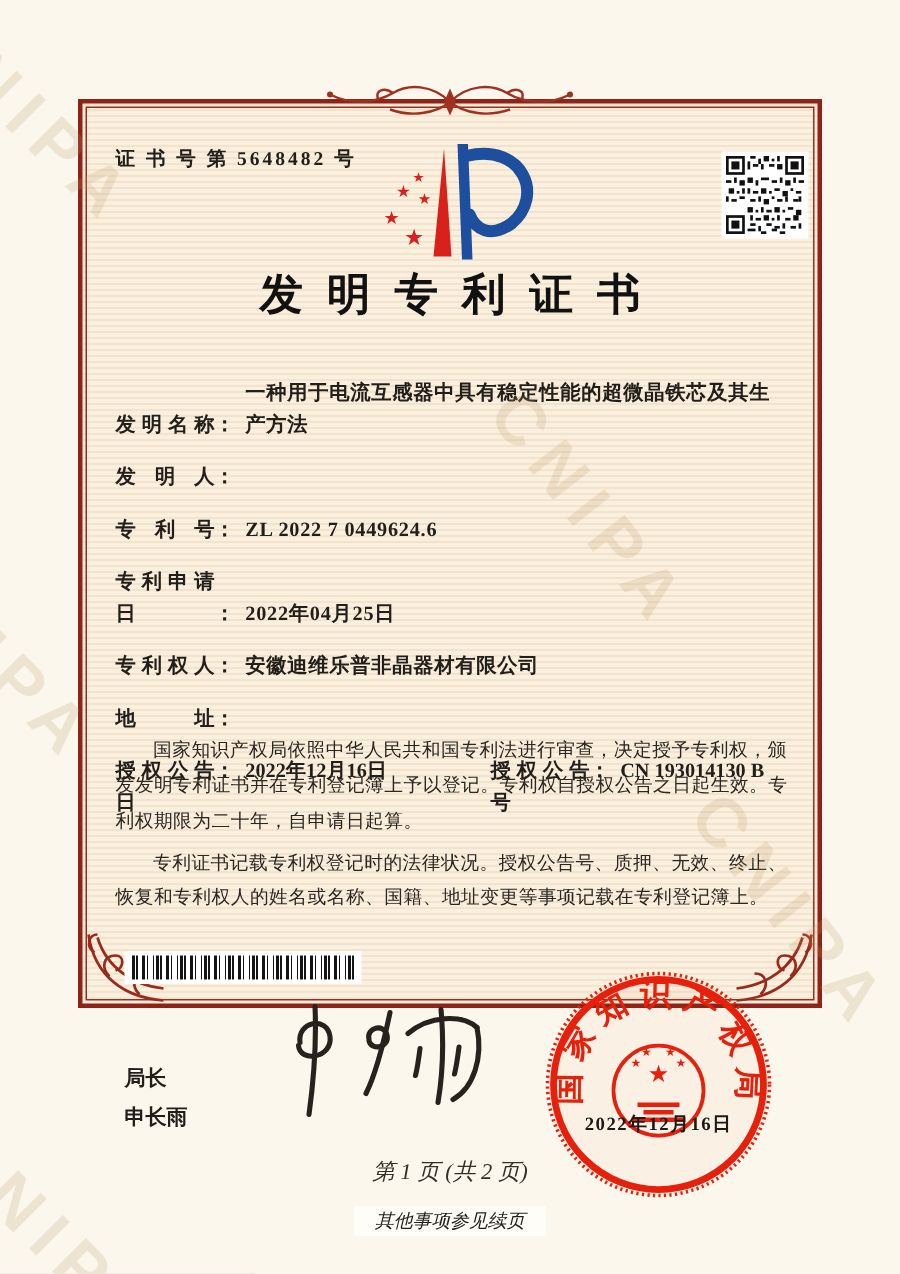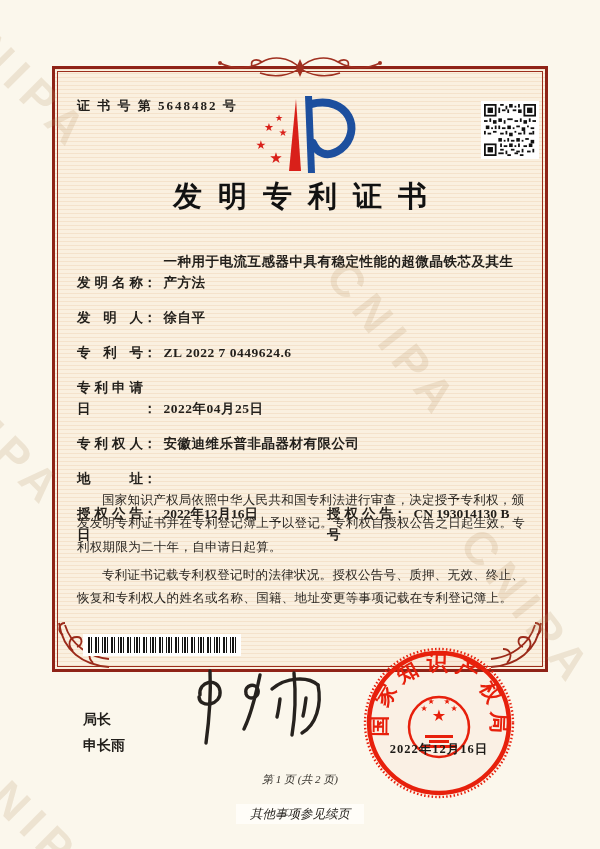--- a/index.html
+++ b/index.html
@@ -60,21 +60,21 @@
       #151515 10px 11px, transparent 11px 14px,
       #151515 14px 15px, transparent 15px 16px);
   }
   .director{position:absolute;left:28px;top:610px;font-size:14px;font-weight:700;line-height:26px;margin-top:28px;}
   .signature{position:absolute;left:115px;top:596px;}
   .seal{position:absolute;left:308px;top:578px;}
   .seal-date{
     position:absolute;left:310px;top:672px;width:148px;text-align:center;
     font-size:12.5px;font-weight:700;color:#1c1a17;letter-spacing:1px;
   }
-  .page-ind{position:absolute;left:0;top:703px;width:100%;text-align:center;font-size:11px;font-style:italic;color:#33302a;}
+  .page-ind{position:absolute;left:0;top:703px;width:100%;text-align:center;font-size:15px;font-style:italic;color:#33302a;}
   .footer-note{position:absolute;z-index:2;left:0;top:806px;width:100%;text-align:center;font-size:12.5px;font-style:italic;}
   .footer-note span{background:#fffdf8;padding:3px 14px;}
 </style>
 </head>
 <body>
 
 <div class="sheet">
 
   <div class="wm" style="left:-28px;top:-8px;transform:rotate(45deg);">CNIPA</div>
   <div class="wm" style="left:358px;top:250px;transform:rotate(52deg);">CNIPA</div>
@@ -226,21 +226,20 @@
 
       <div class="fields">
         <div class="row">
           <span class="flabel">发明名称</span>
             <span class="colon">：</span>
           <span class="fvalue">一种用于电流互感器中具有稳定性能的超微晶铁芯及其生产方法</span>
         </div>
         <div class="row">
           <span class="flabel">发明人</span>
             <span class="colon">：</span>
-          <span class="fvalue">徐自平</span>
         </div>
         <div class="row">
           <span class="flabel">专利号</span>
             <span class="colon">：</span>
           <span class="fvalue">ZL 2022 7 0449624.6</span>
         </div>
         <div class="row">
           <span class="flabel">专利申请日</span>
             <span class="colon">：</span>
           <span class="fvalue">2022年04月25日</span>

